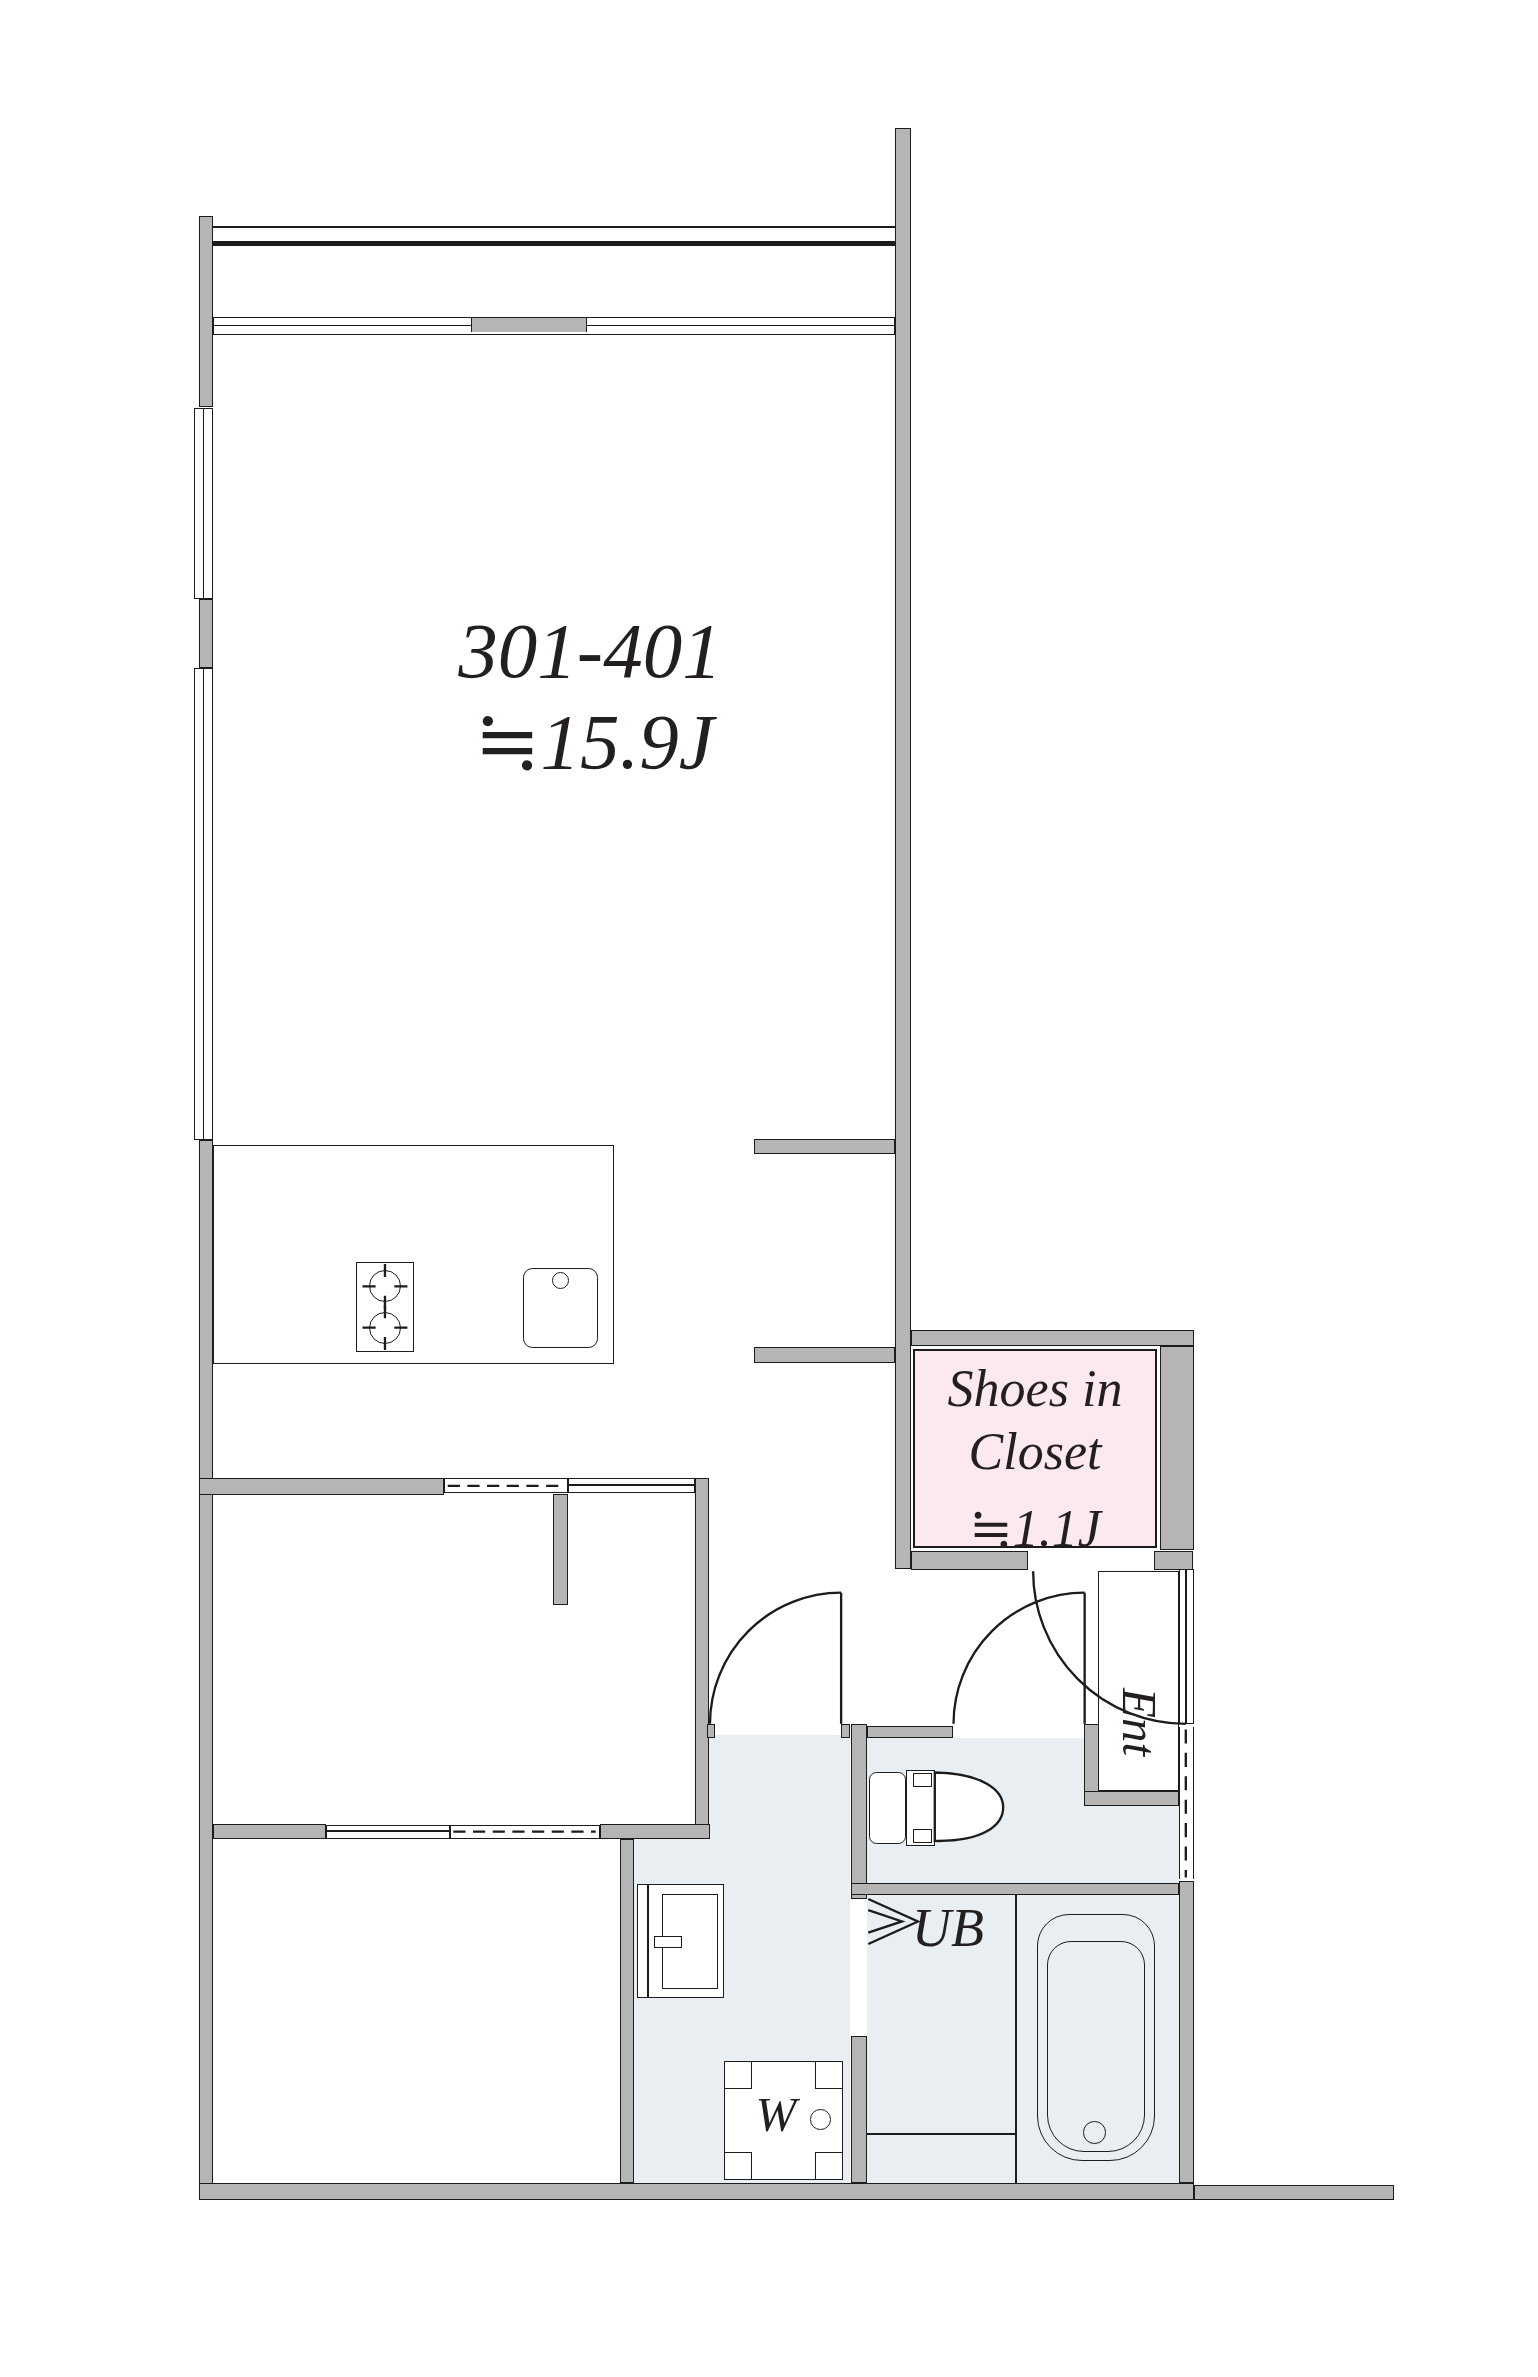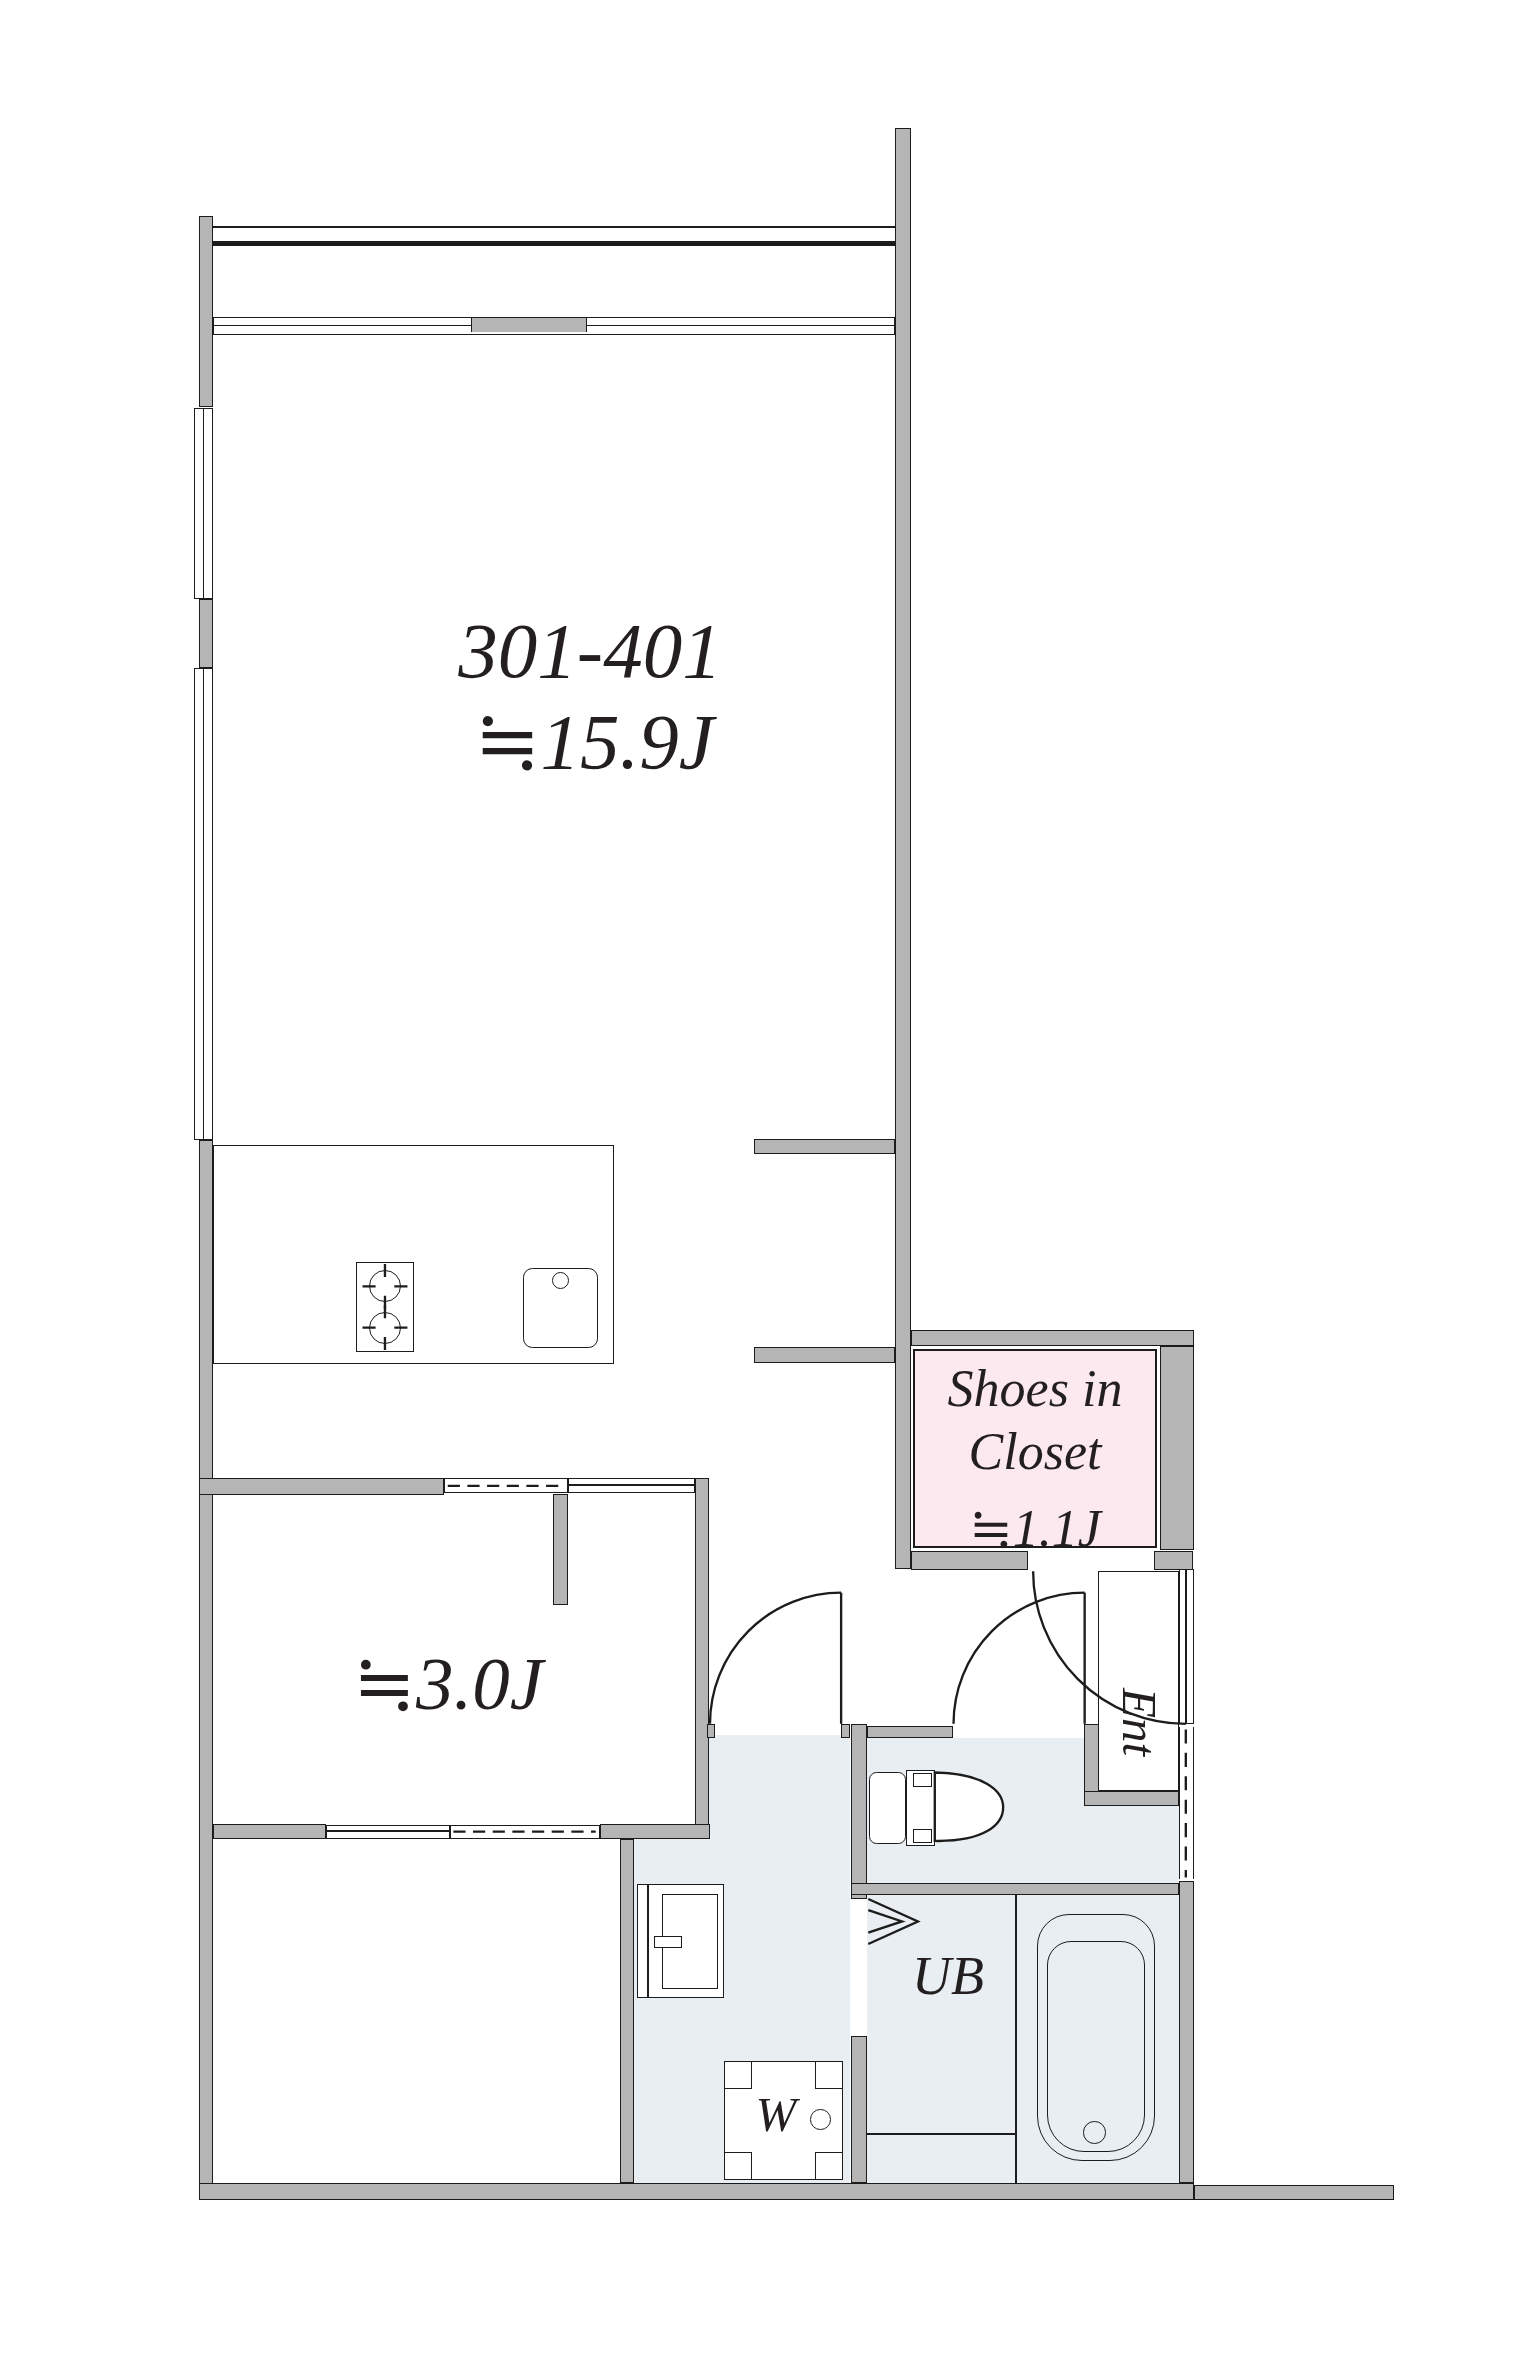--- a/index.html
+++ b/index.html
@@ -131,22 +131,21 @@
     <path d="M998,1892 C1050,1893 1071,1911 1071,1929 C1071,1948 1050,1966 998,1965 Z" style="fill:#fff;"></path>
     <path d="M411,1349 V1363 M411,1383 V1397 M387,1373 H401 M421,1373 H435"></path>
     <path d="M411,1393 V1407 M411,1427 V1441 M387,1417 H401 M421,1417 H435"></path>
     <path d="M478,1586 H604" stroke-dasharray="13 8" stroke-width="2"></path>
     <path d="M484,1955 H636" stroke-dasharray="13 8" stroke-width="2"></path>
     <path d="M1266,1846 V2004" stroke-dasharray="15 10" stroke-width="2"></path>
   </svg>
 
   <div class="lbl" style="left:590px;top:651px;font-size:79px;">301-401</div>
   <div class="lbl" style="left:594px;top:741px;font-size:79px;">≒15.9J</div>
-  <div class="lbl" style="left:448px;top:1683px;font-size:75px;">≒3.0J</div>
   <div class="lbl" style="left:1035px;top:1388px;font-size:52px;">Shoes in</div>
   <div class="lbl" style="left:1035px;top:1451px;font-size:52px;">Closet</div>
   <div class="lbl" style="left:1035px;top:1515px;font-size:52px;margin-top:13px;">≒1.1J</div>
   <div class="lbl rot" style="left:1139px;top:1722px;font-size:49px;">Ent</div>
-  <div class="lbl" style="left:948px;top:1976px;font-size:54px;">UB</div>
+  <div class="lbl" style="left:948px;top:1928px;font-size:54px;">UB</div>
   <div class="lbl" style="left:776px;top:2114px;font-size:49px;">W</div>
 
 </div>
 
 
 </body></html>

